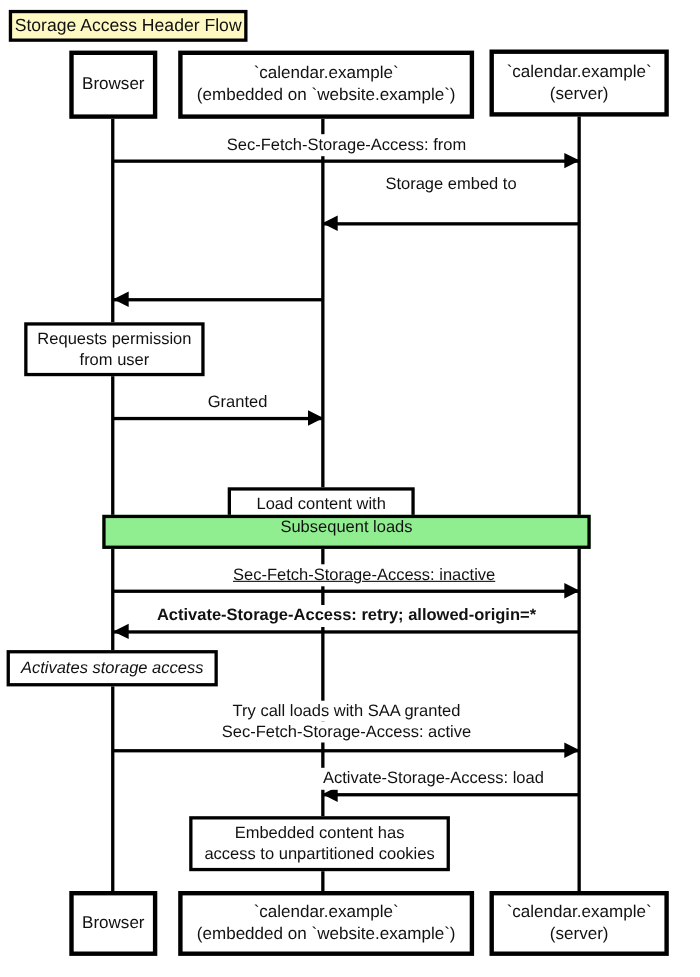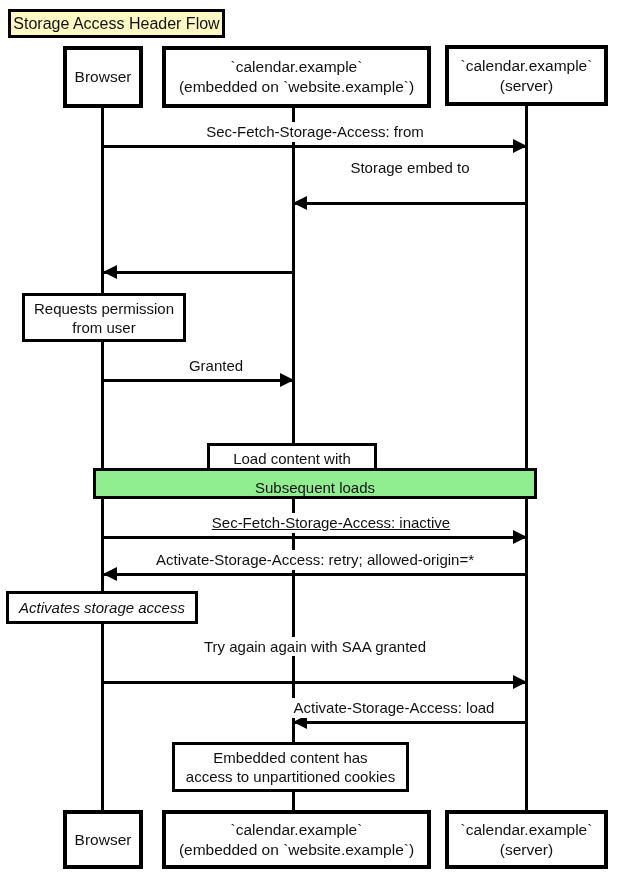--- a/index.html
+++ b/index.html
@@ -32,21 +32,21 @@
     font-size:15px;line-height:19px;z-index:3;
   }
   .mlabel2 span{display:table;margin:0 auto;background:#fff;padding:0 4px;white-space:nowrap;}
   .note{
     position:absolute;box-sizing:border-box;background:#fff;border:3px solid #000;
     display:grid;place-items:center;text-align:center;white-space:pre-line;
     font-size:15px;line-height:19px;z-index:3;padding:0 2px;
   }
   .divider{
     position:absolute;box-sizing:border-box;border:3px solid #000;
-    display:flex;align-items:flex-end;justify-content:center;
+    display:flex;align-items:flex-start;justify-content:center;
     font-size:15px;z-index:3;
   }
 </style>
 </head>
 <body>
 
 <div class="canvas">
 
   <div class="title-box" style="left:8px;top:9px;width:217px;height:29px;">Storage Access Header Flow</div>
 
@@ -91,28 +91,29 @@
 unpartitioned cookies</div>
 
   <div class="divider" style="left: 93px; top: 468px; width: 444px; height: 31px; background: rgb(144, 238, 144);">
     <span>Subsequent loads</span>
   </div>
 
   <div class="mlabel" style="left:331px;top:513px;text-decoration:underline;">Sec-Fetch-Storage-Access: inactive</div>
   <div class="mline" style="left:103px;top:536px;width:424px;"></div>
   <div class="head-r" style="left:513px;top:530px;"></div>
 
-  <div class="mlabel" style="left:315px;top:550px;">Activate-Storage-Access: retry; allowed-origin=*</div>
+  <div class="mlabel" style="left:315px;top:550px;font-weight:bold;">Activate-Storage-Access: retry; allowed-origin=*</div>
   <div class="mline" style="left:103px;top:573px;width:424px;"></div>
   <div class="head-l" style="left:103px;top:567px;"></div>
 
   <div class="note" style="left:6px;top:591px;width:192px;height:33px;font-style:italic;">Activates storage access</div>
 
   <div class="mlabel2" style="left:315px;top:637px;">
-    <span>Try again again with SAA granted</span>
+    <span>Try call loads with SAA granted</span>
+    <span>Sec-Fetch-Storage-Access: active</span>
   </div>
   <div class="mline" style="left:103px;top:681px;width:424px;"></div>
   <div class="head-r" style="left:513px;top:675px;"></div>
 
   <div class="mlabel" style="left:394px;top:698px;">Activate-Storage-Access: load</div>
   <div class="mline" style="left:294px;top:721px;width:233px;"></div>
   <div class="head-l" style="left:293px;top:715px;"></div>
 
   <div class="note" style="left:172px;top:742px;width:237px;height:50px;">Embedded content has
 access to unpartitioned cookies</div>

